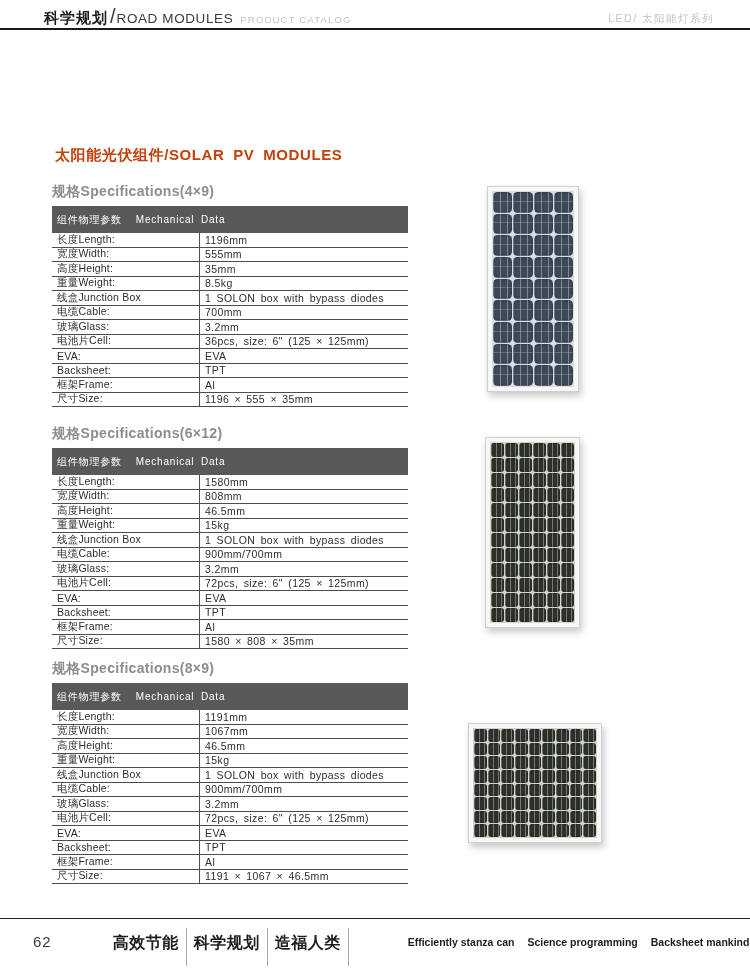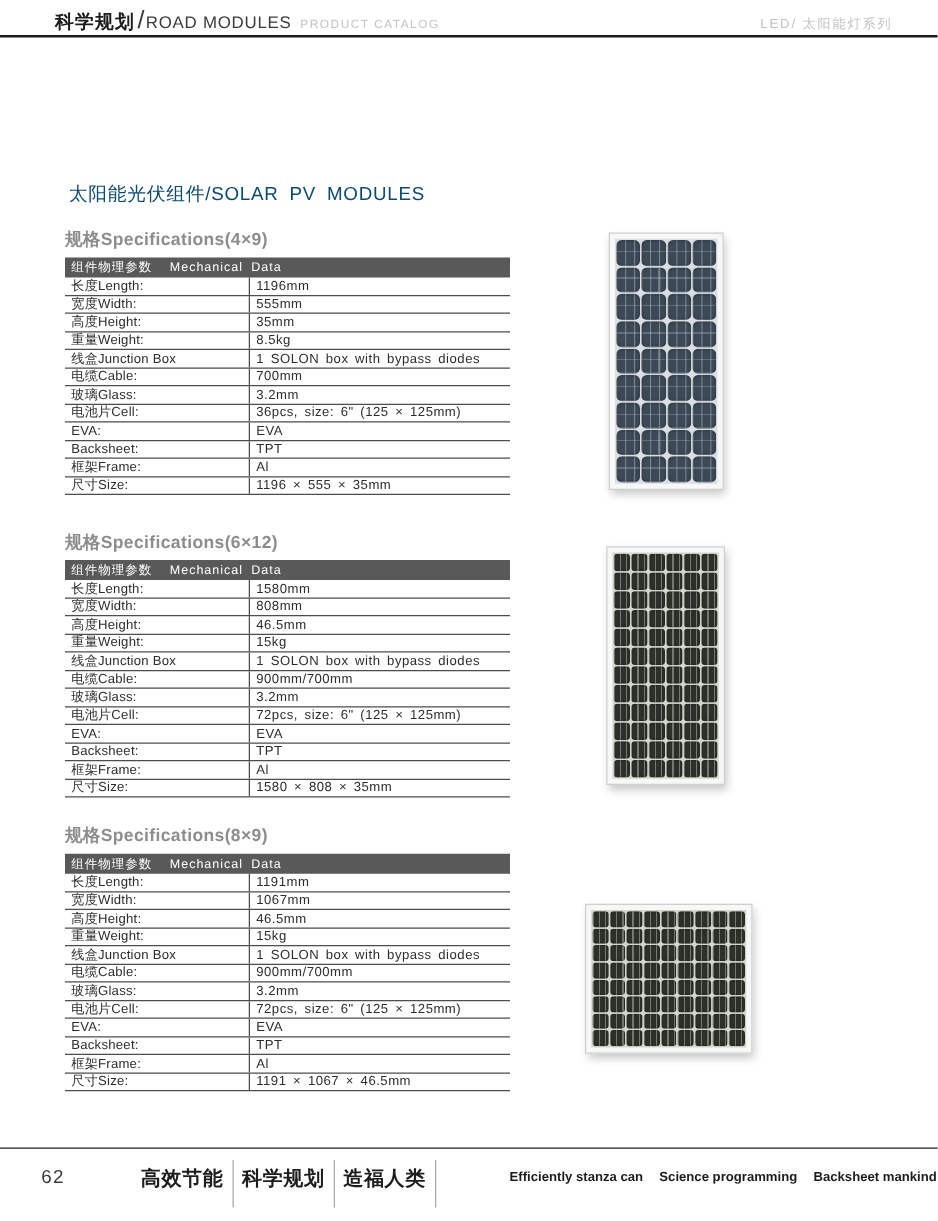--- a/index.html
+++ b/index.html
@@ -10,30 +10,30 @@
   
   .brand{position:absolute;left:44px;top:5px;display:flex;align-items:baseline;}
   .brand-cn{font-size:15px;font-weight:bold;color:#1c1c1c;letter-spacing:1px;}
   .brand-slash{font-size:20px;color:#3a3a3a;margin:0 1px 0 2px;font-weight:400;}
   .brand-en{font-size:13.5px;color:#3a3a3a;letter-spacing:0.6px;}
   .catalog-label{font-size:9.5px;color:var(--muted-gray);letter-spacing:1.2px;margin-left:7px;}
   .series-label{position:absolute;right:36px;top:12px;font-size:10.5px;color:var(--muted-gray);letter-spacing:1.5px;}
   .header-rule{position:absolute;left:0;top:28px;width:750px;height:2px;background:var(--rule-black);}
 
   
-  .page-title{position:absolute;left:55px;top:146px;font-size:15px;font-weight:normal;
-              color:#0c4a6e;letter-spacing:0.6px;word-spacing:4px;}
+  .page-title{position:absolute;left:55px;top:146px;font-size:15px;font-weight:bold;
+              color:#c2410c;letter-spacing:0.6px;word-spacing:4px;}
 
   
   .section{position:absolute;left:52px;width:356px;}
   .section-0{top:184px;} .section-1{top:426px;} .section-2{top:661px;}
   .sec-title{margin:0 0 7px 0;font-size:14px;font-weight:bold;color:var(--section-title-gray);
              letter-spacing:0.3px;line-height:15px;}
   .spec-table{width:356px;}
-  .thead{background:var(--table-header-bg);color:#fff;height:16px;display:flex;align-items:center;
+  .thead{background:var(--table-header-bg);color:#fff;height:27px;display:flex;align-items:center;
          font-size:10px;padding-left:5px;box-sizing:border-box;letter-spacing:0.8px;}
   .th-en{margin-left:14px;word-spacing:3px;}
   .row{display:flex;height:14.5px;border-bottom:1px solid var(--table-border);
        box-sizing:border-box;font-size:10.5px;color:#2d2d2d;align-items:center;}
   .lbl{width:148px;height:100%;padding-left:5px;border-right:1px solid var(--table-border);
        box-sizing:border-box;display:flex;align-items:center;letter-spacing:0.2px;}
   .val{flex:1;padding-left:5px;letter-spacing:0.4px;word-spacing:2px;}
 
   
   .panel{position:absolute;margin:0;background:#f7f7f7;border:1px solid #cfcfcf;

